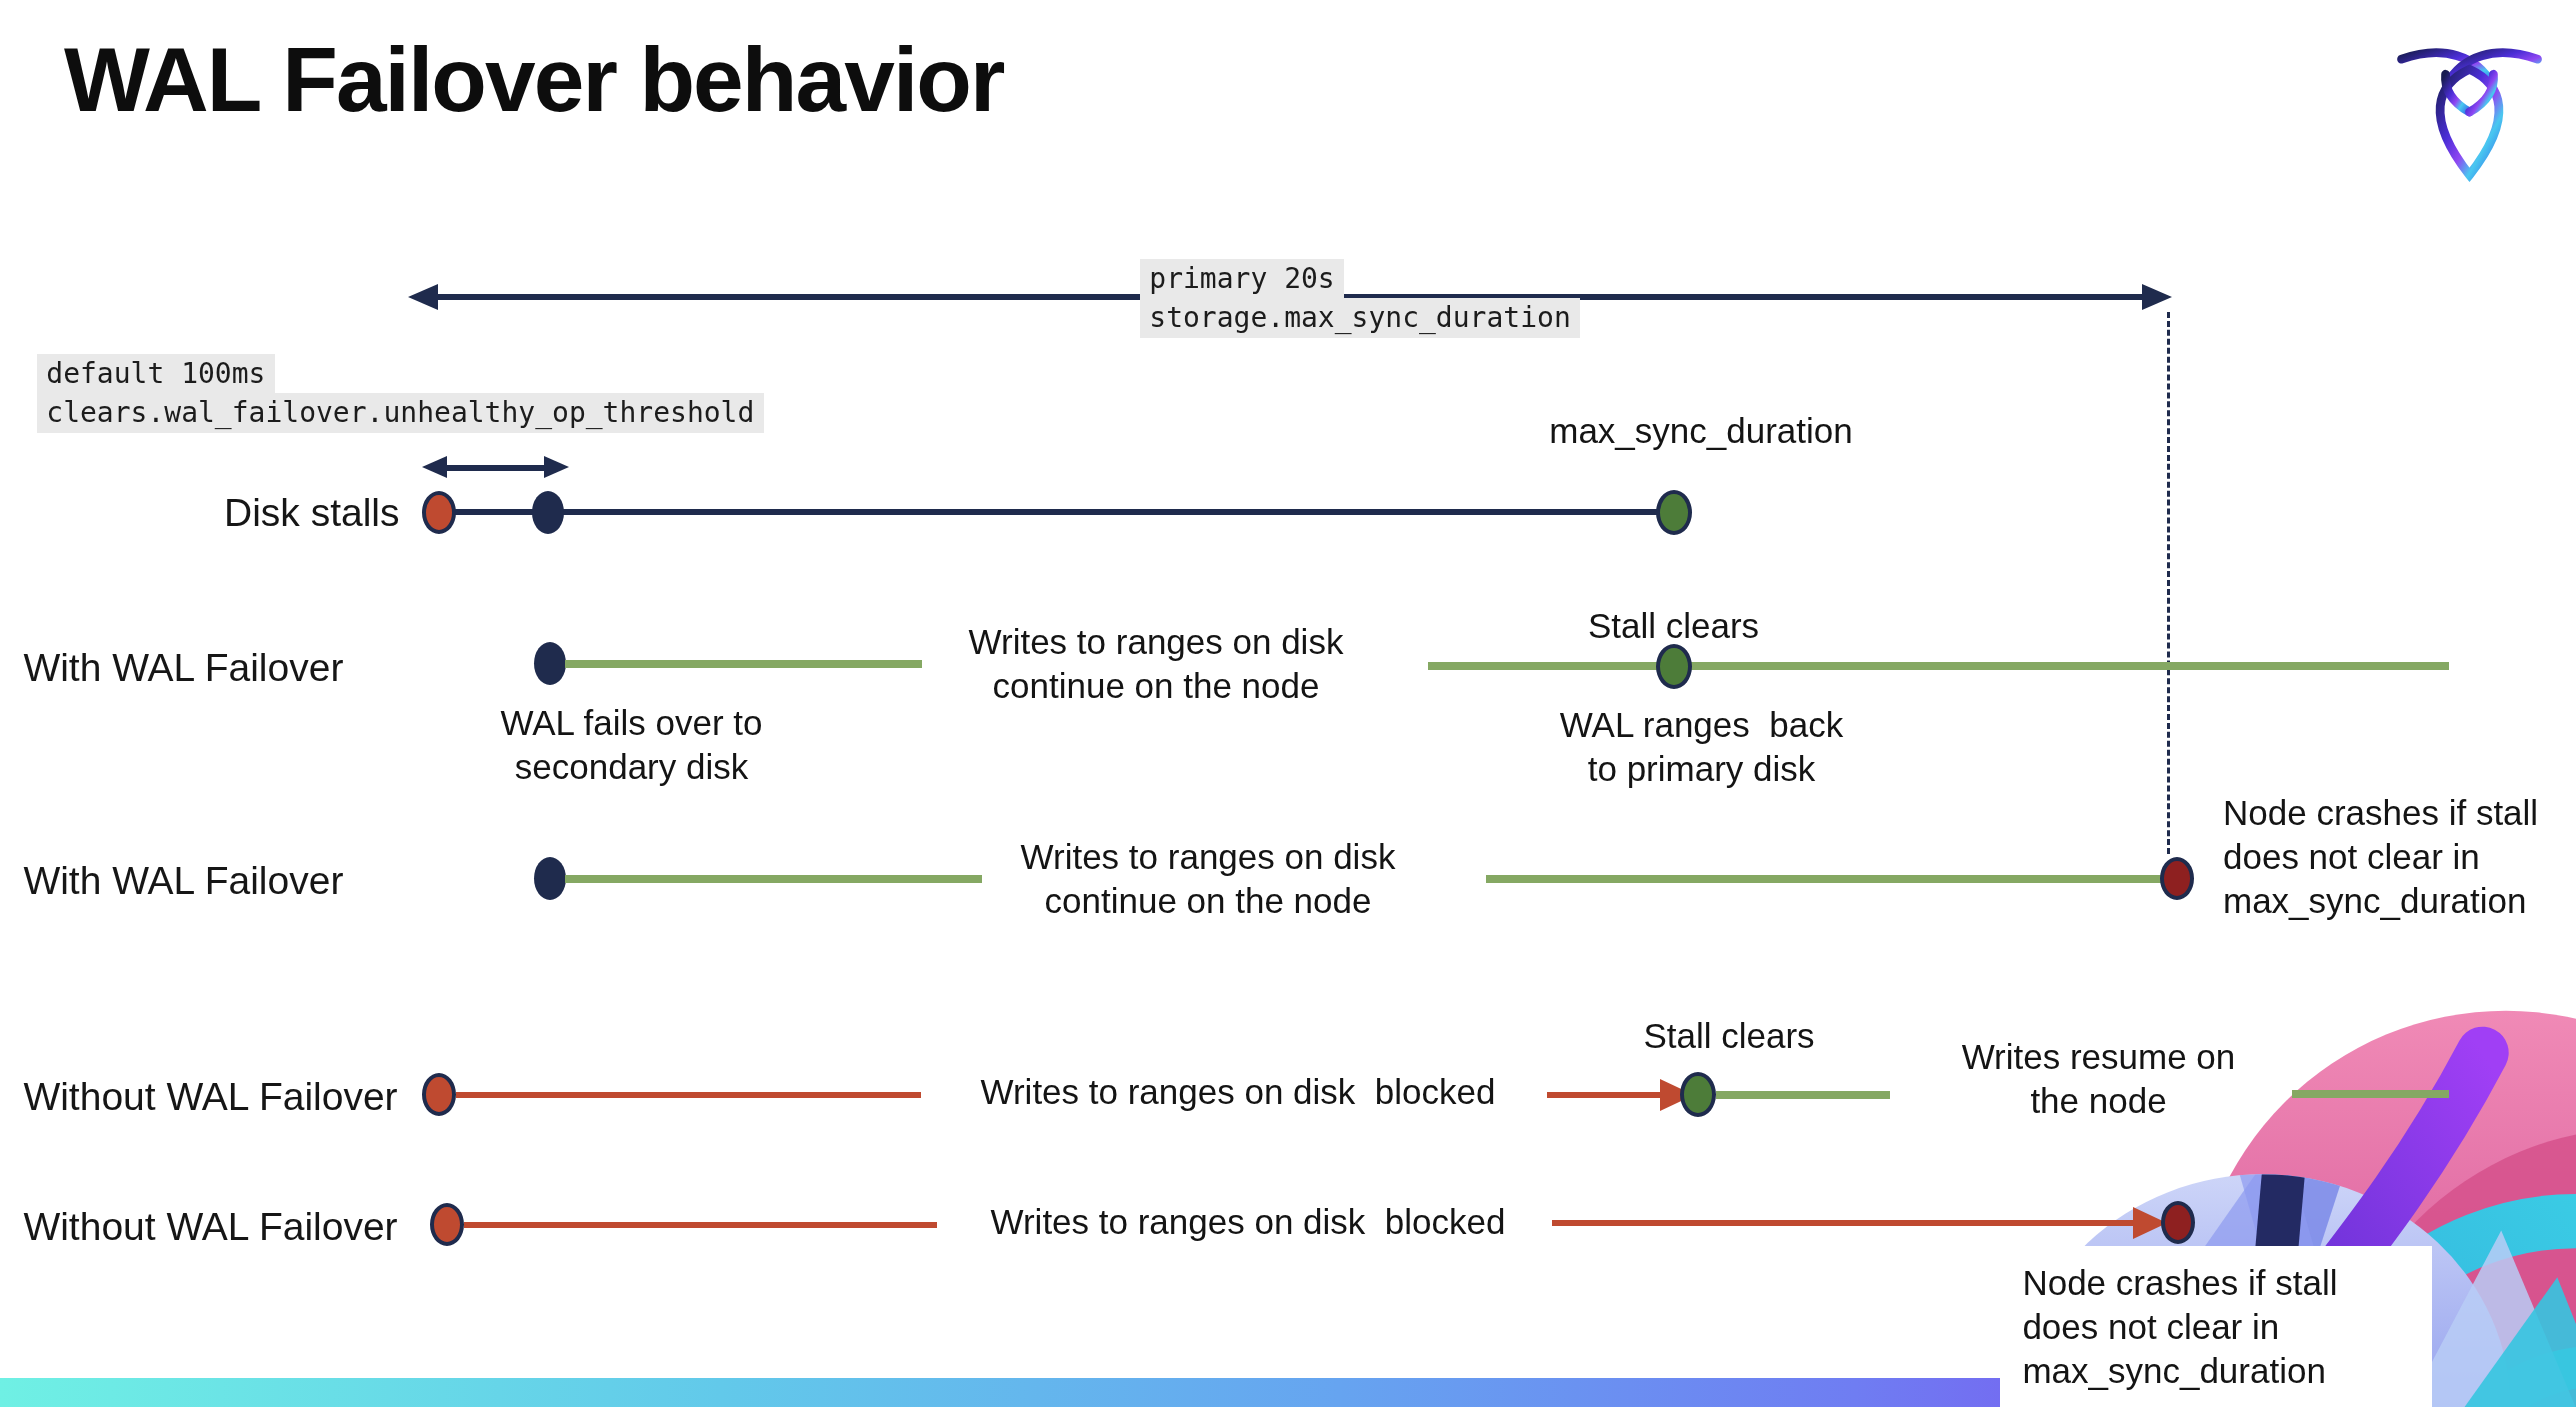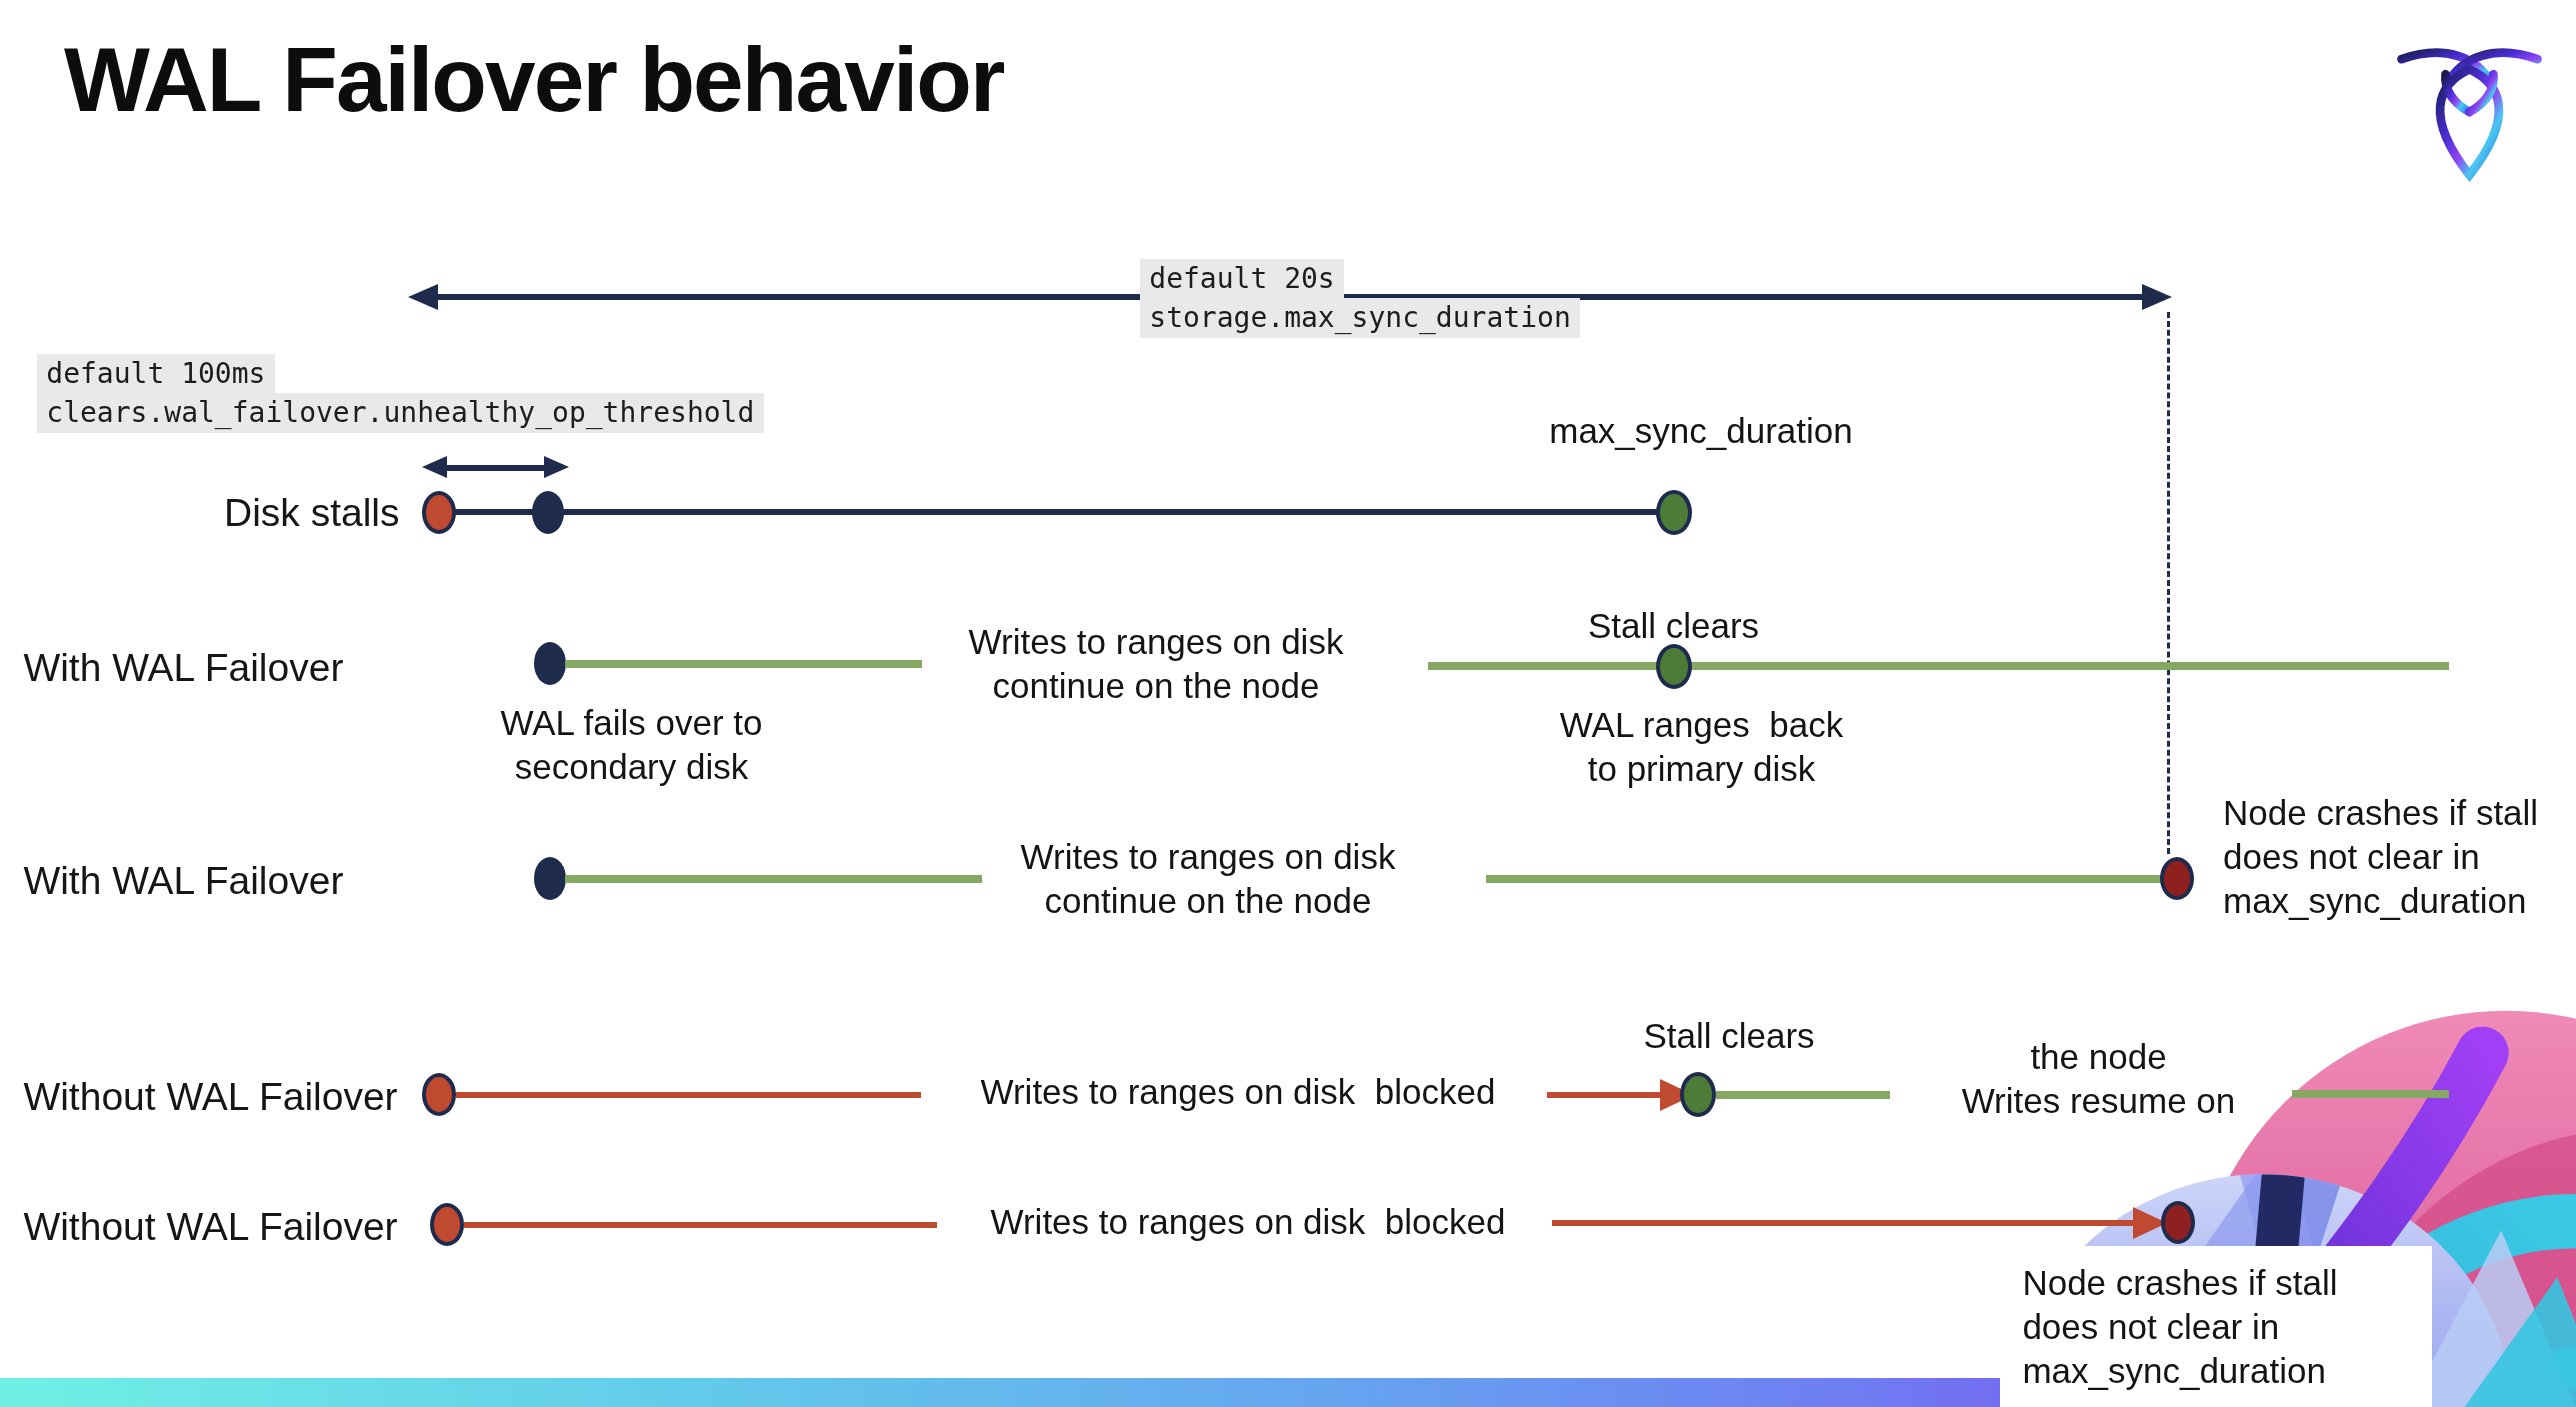--- a/index.html
+++ b/index.html
@@ -68,21 +68,21 @@
       <path d="M60,112 L60,62"></path>
       <path d="M60,62 C46,54 40,44 41,32"></path>
       <path d="M60,62 C74,54 80,44 79,32"></path>
     </g>
   </svg>
 
   <div class="tri l" style="left:408px;top:284px;"></div>
   <div class="hline" style="left:432px;top:294px;width:1714px;height:5.6px;"></div>
   <div class="tri r" style="left:2142px;top:284px;"></div>
   <div class="mono-label" style="left:1140px;top:259px;">
-    <span>default 20s</span>
+    <span>primary 20s</span>
     <span>storage.max_sync_duration</span>
   </div>
 
   <div class="mono-label" style="left:37px;top:354px;">
     <span>default 100ms</span>
     <span>clears.wal_failover.unhealthy_op_threshold</span>
   </div>
   <div class="tri sl" style="left:422px;top:456px;"></div>
   <div class="hline" style="left:443px;top:465px;width:105px;height:5.6px;"></div>
   <div class="tri sr" style="left:544px;top:456px;"></div>
@@ -141,22 +141,22 @@
     <span>Writes to ranges on disk  blocked</span>
   </div>
   <div class="hline red" style="left:1547px;top:1092px;width:117px;height:5.6px;"></div>
   <div class="tri redr" style="left:1660px;top:1079px;"></div>
   <div class="dot green" style="left:1680px;top:1072px;"></div>
   <div class="hline green" style="left:1716px;top:1091px;width:174px;height:8.4px;"></div>
   <div class="note" style="left:1584px;top:1014px;width:290px;">
     <span>Stall clears</span>
   </div>
   <div class="note" style="left:1921px;top:1035px;width:355px;">
+    <span>Writes resume on</span>
     <span>the node</span>
-    <span>Writes resume on</span>
   </div>
   <div class="hline green" style="left:2292px;top:1090px;width:157px;height:8.4px;"></div>
 
   <div class="row-label" style="left:23.4px;top:1206px;">Without WAL Failover</div>
   <div class="dot red" style="left:430px;top:1203px;"></div>
   <div class="hline red" style="left:464px;top:1222px;width:473px;height:5.6px;"></div>
   <div class="note" style="left:949px;top:1200px;width:598px;">
     <span>Writes to ranges on disk  blocked</span>
   </div>
   <div class="hline red" style="left:1552px;top:1220px;width:585px;height:5.6px;"></div>

